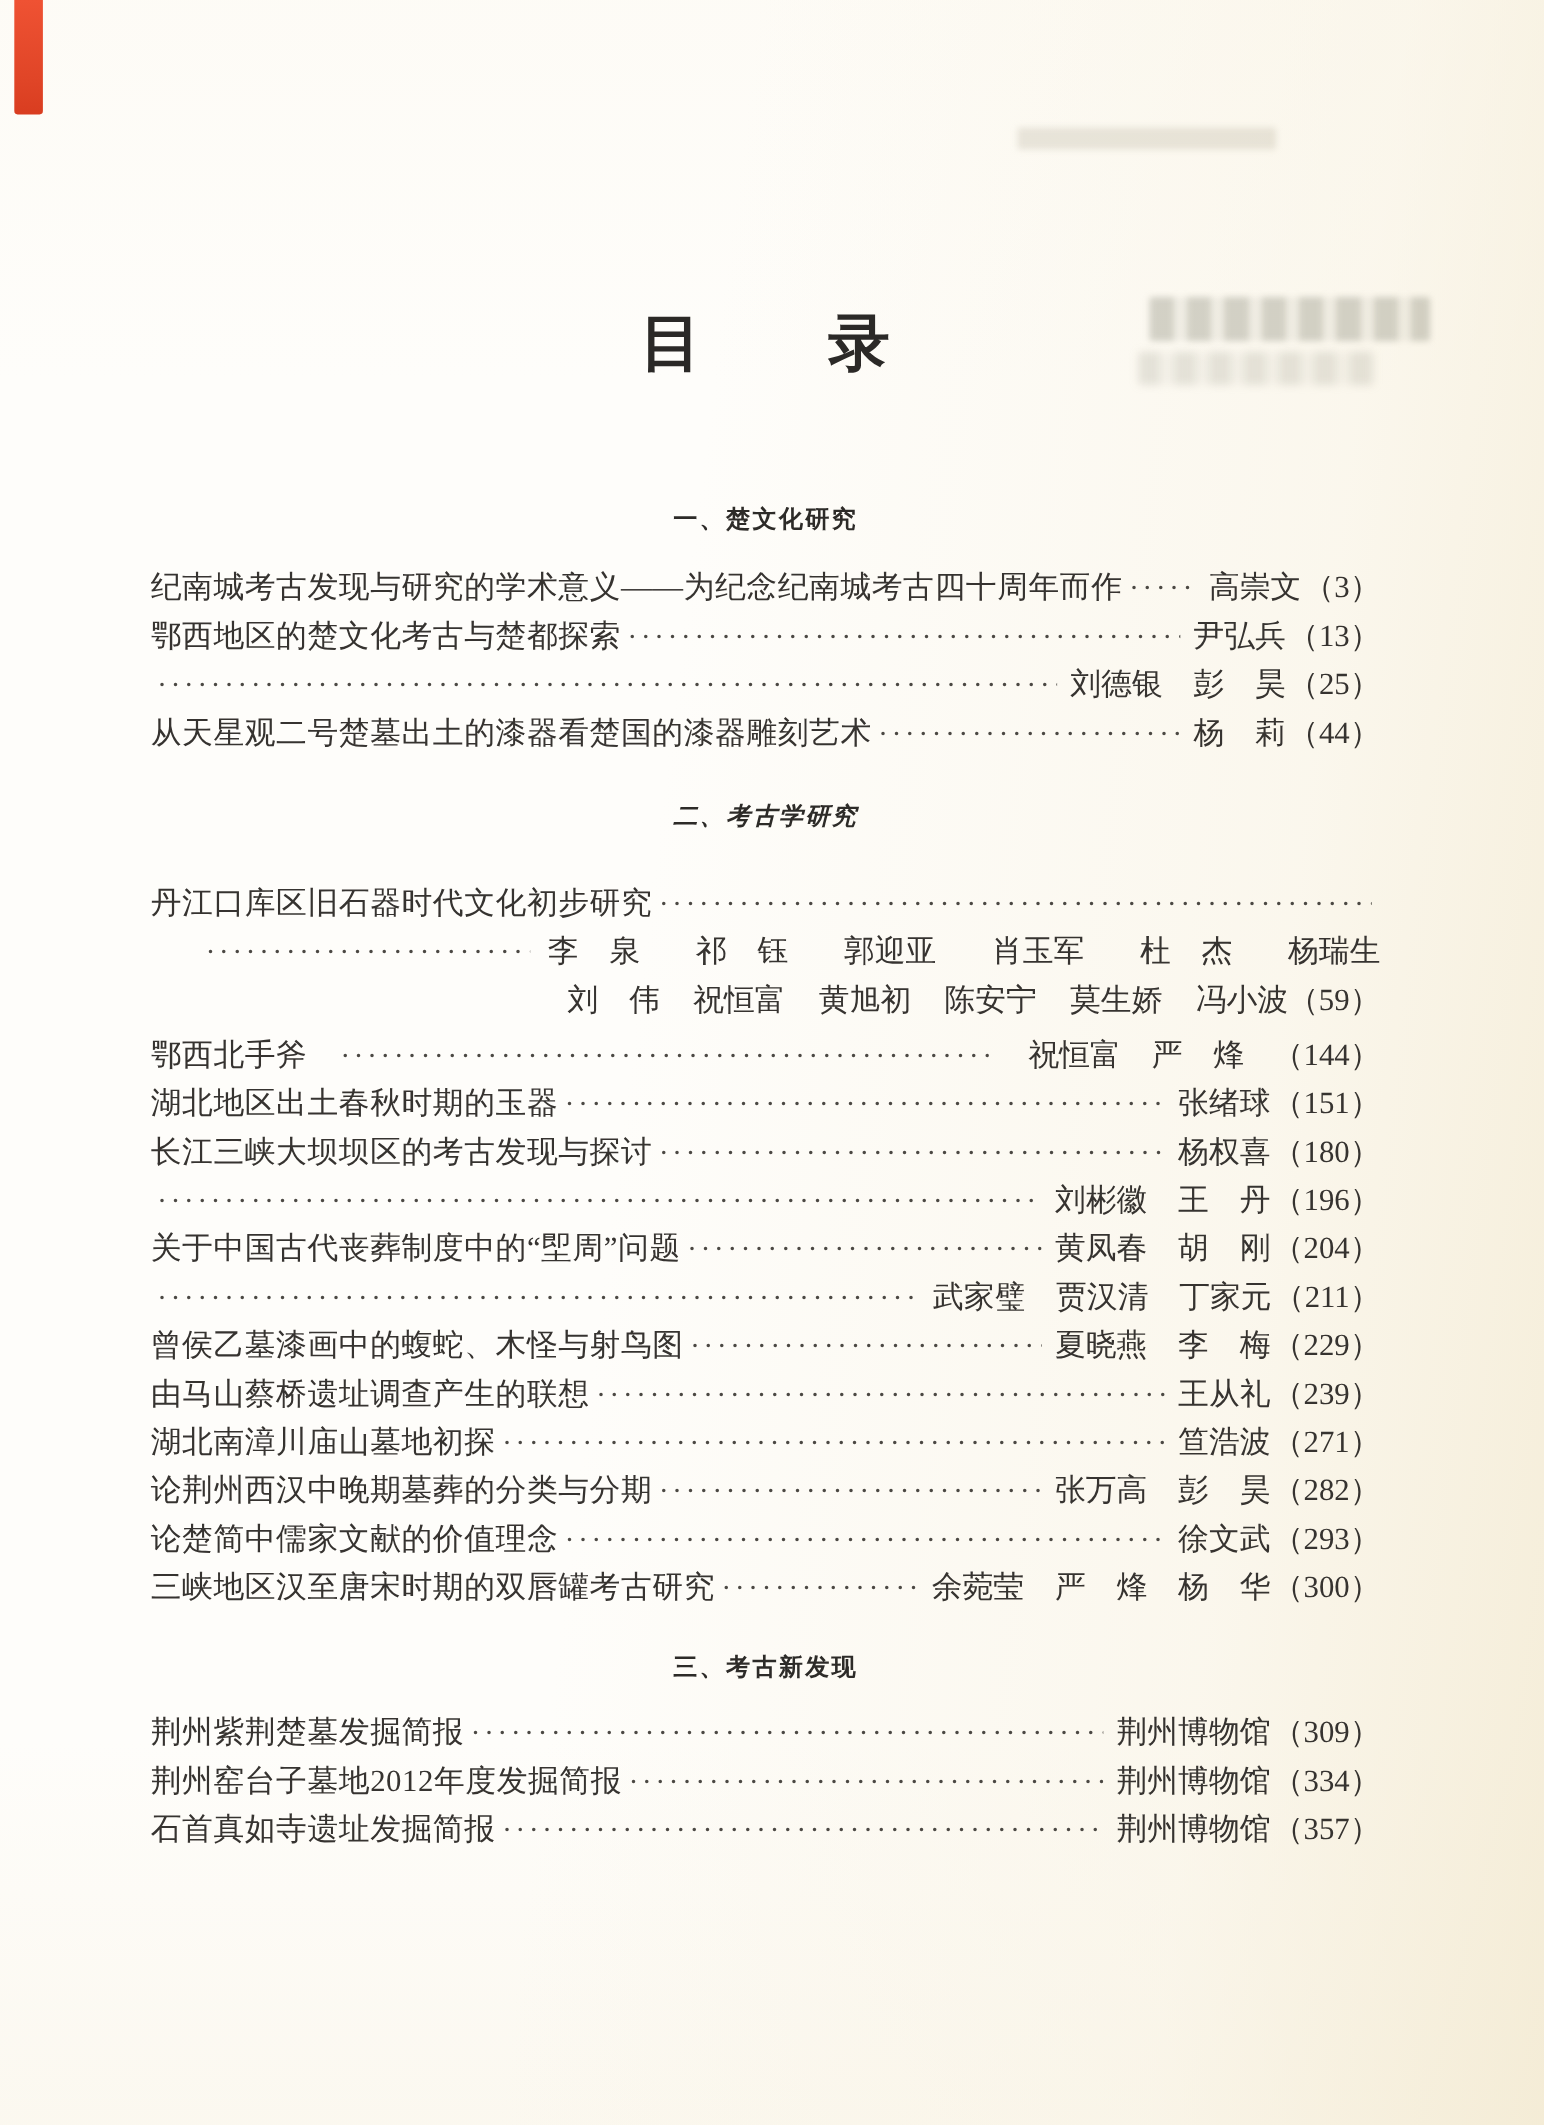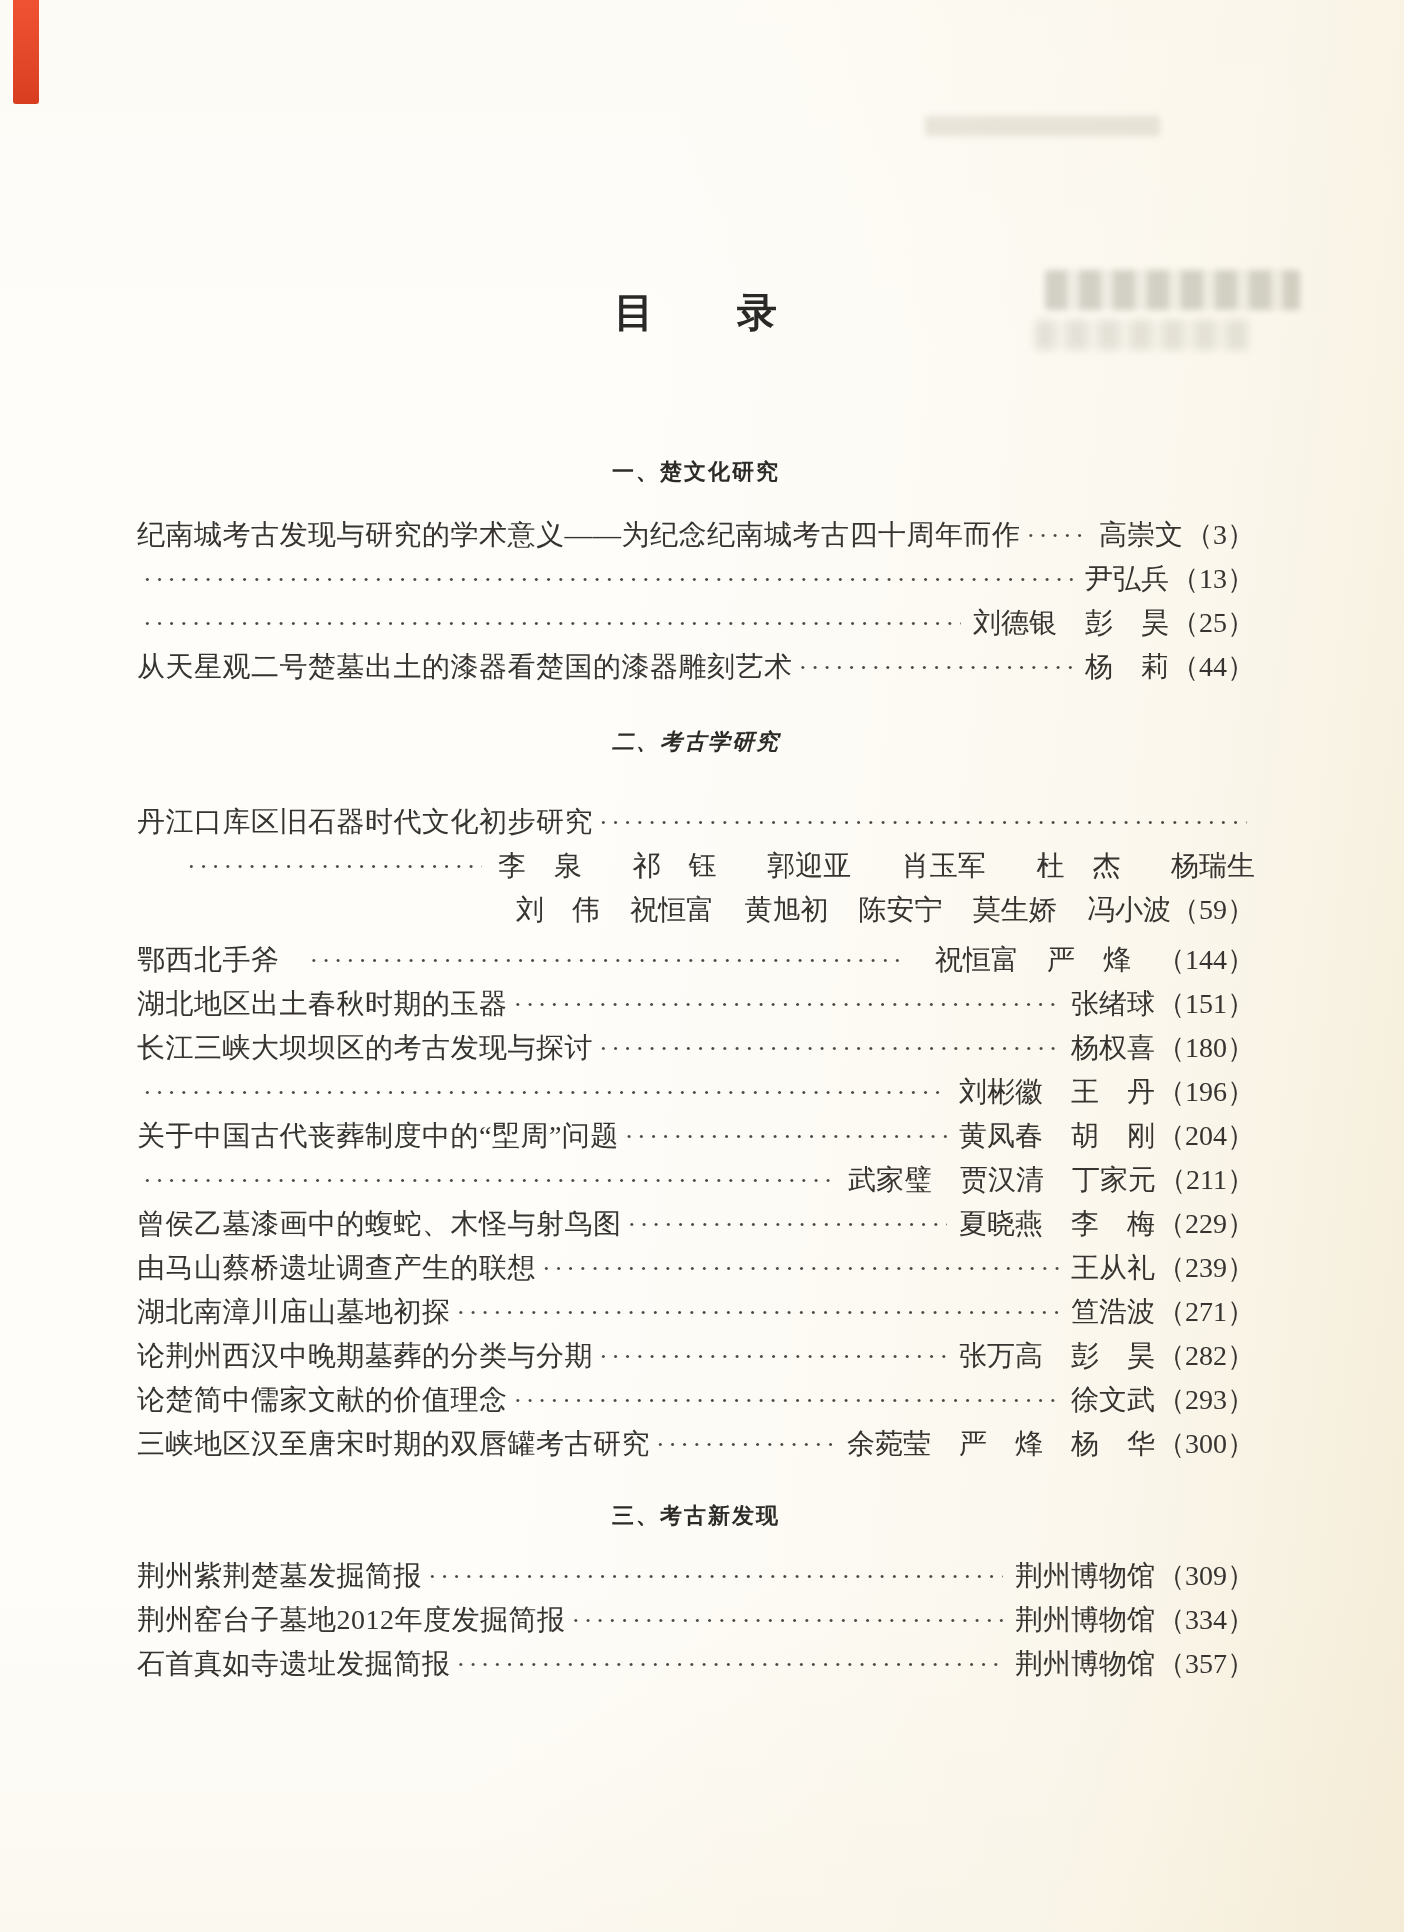--- a/index.html
+++ b/index.html
@@ -37,21 +37,21 @@
     background:repeating-linear-gradient(90deg, rgba(156,154,138,0.24) 0 20px, rgba(156,154,138,0.08) 20px 32px);
     filter:blur(4px);border-radius:3px;
   }
   .content{
     position:absolute;left:137px;top:0;width:1118px;
     color:#363330;
   }
   .toc-title{
     margin:280px 0 0;
     text-align:center;
-    font-size:40px;line-height:66px;
+    font-size:56px;line-height:66px;
     font-weight:bold;color:#2b2927;
     letter-spacing:1px;
   }
   .section-heading{
     text-align:center;
     font-size:22px;line-height:44px;
     font-weight:bold;color:#2d2b28;
     font-family:"Liberation Sans","DejaVu Sans",sans-serif;
     letter-spacing:2px;
   }
@@ -90,20 +90,21 @@
     <div class="toc-title">目　　录</div>
     <div id="toc-body">
         <div class="section-heading" style="margin-top: 104px;">一、楚文化研究</div>
         <div class="row" style="margin-top: 19px;">
           <span class="t">纪南城考古发现与研究的学术意义——为纪念纪南城考古四十周年而作</span>
           <span class="leader">··········································································································································································</span>
           <span class="authors">高崇文</span>
           <span class="pageno">（3）</span>
         </div>
         <div class="row">
+          <span class="t">鄂西地区的楚文化考古与楚都探索</span>
           <span class="leader">··········································································································································································</span>
           <span class="authors">尹弘兵</span>
           <span class="pageno">（13）</span>
         </div>
         <div class="row">
           <span class="leader">··········································································································································································</span>
           <span class="authors">刘德银　彭　昊</span>
           <span class="pageno">（25）</span>
         </div>
         <div class="row">

